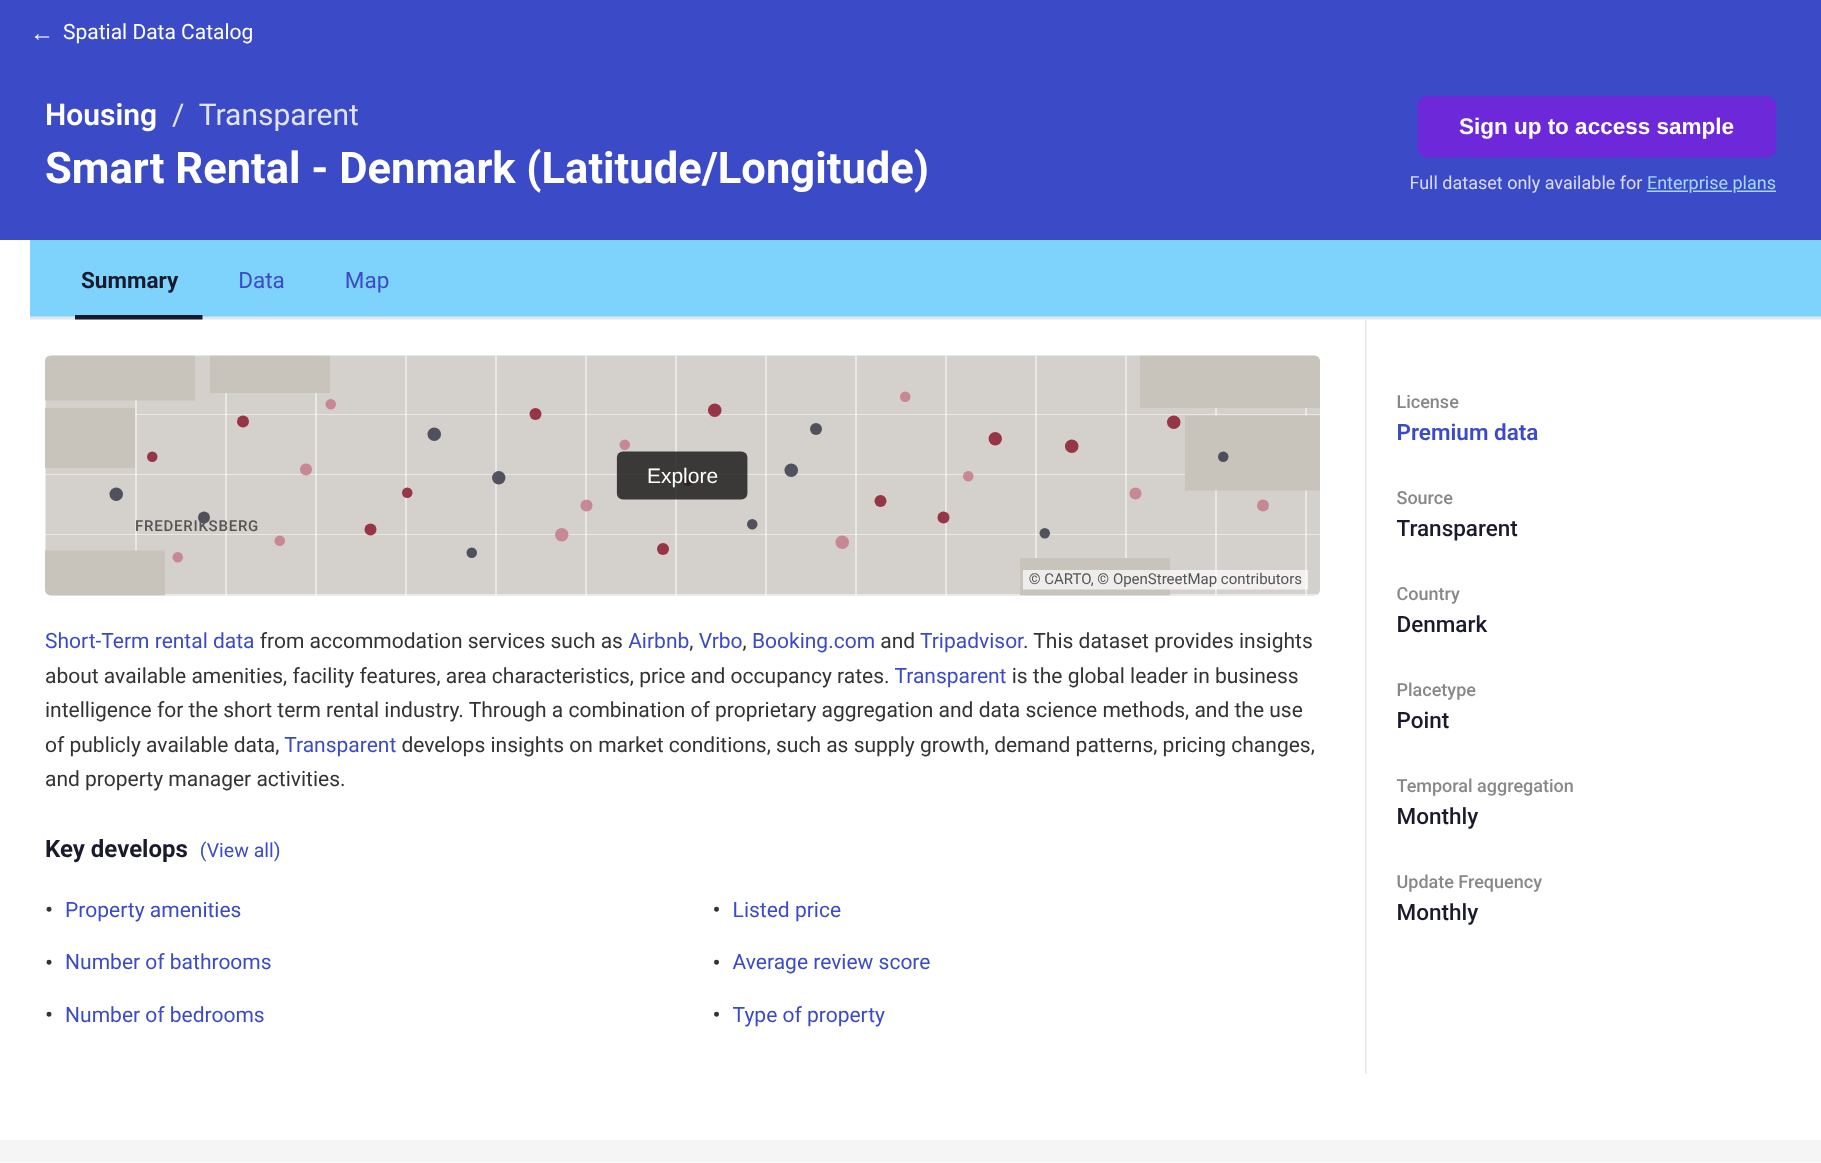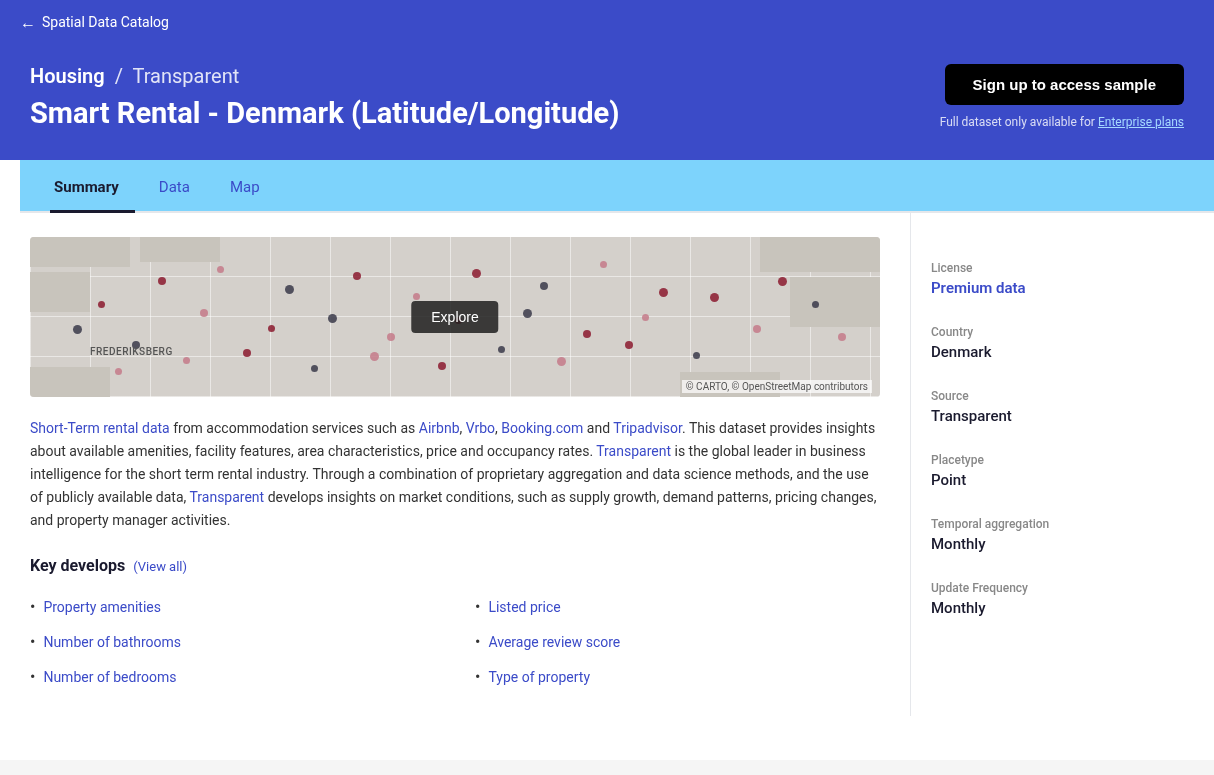--- a/index.html
+++ b/index.html
@@ -54,21 +54,21 @@
       font-weight: 700;
       color: white;
     }
     .header-right {
       display: flex;
       flex-direction: column;
       align-items: flex-end;
       gap: 10px;
     }
     .sign-up-button {
-      background: #000000;
+      background: #6d28d9;
       color: white;
       border: none;
       padding: 12px 28px;
       border-radius: 6px;
       font-size: 15px;
       font-weight: 600;
       cursor: pointer;
       white-space: nowrap;
     }
     .enterprise-note {
@@ -405,26 +405,26 @@
         </div>
       </div>
     </div>
 
     <div class="sidebar">
       <div class="sidebar-section">
         <div class="sidebar-label">License</div>
         <div class="sidebar-value premium">Premium data</div>
       </div>
       <div class="sidebar-section">
+        <div class="sidebar-label">Source</div>
+        <div class="sidebar-value">Transparent</div>
+      </div>
+      <div class="sidebar-section">
         <div class="sidebar-label">Country</div>
         <div class="sidebar-value">Denmark</div>
-      </div>
-      <div class="sidebar-section">
-        <div class="sidebar-label">Source</div>
-        <div class="sidebar-value">Transparent</div>
       </div>
       <div class="sidebar-section">
         <div class="sidebar-label">Placetype</div>
         <div class="sidebar-value">Point</div>
       </div>
       <div class="sidebar-section">
         <div class="sidebar-label">Temporal aggregation</div>
         <div class="sidebar-value">Monthly</div>
       </div>
       <div class="sidebar-section">

